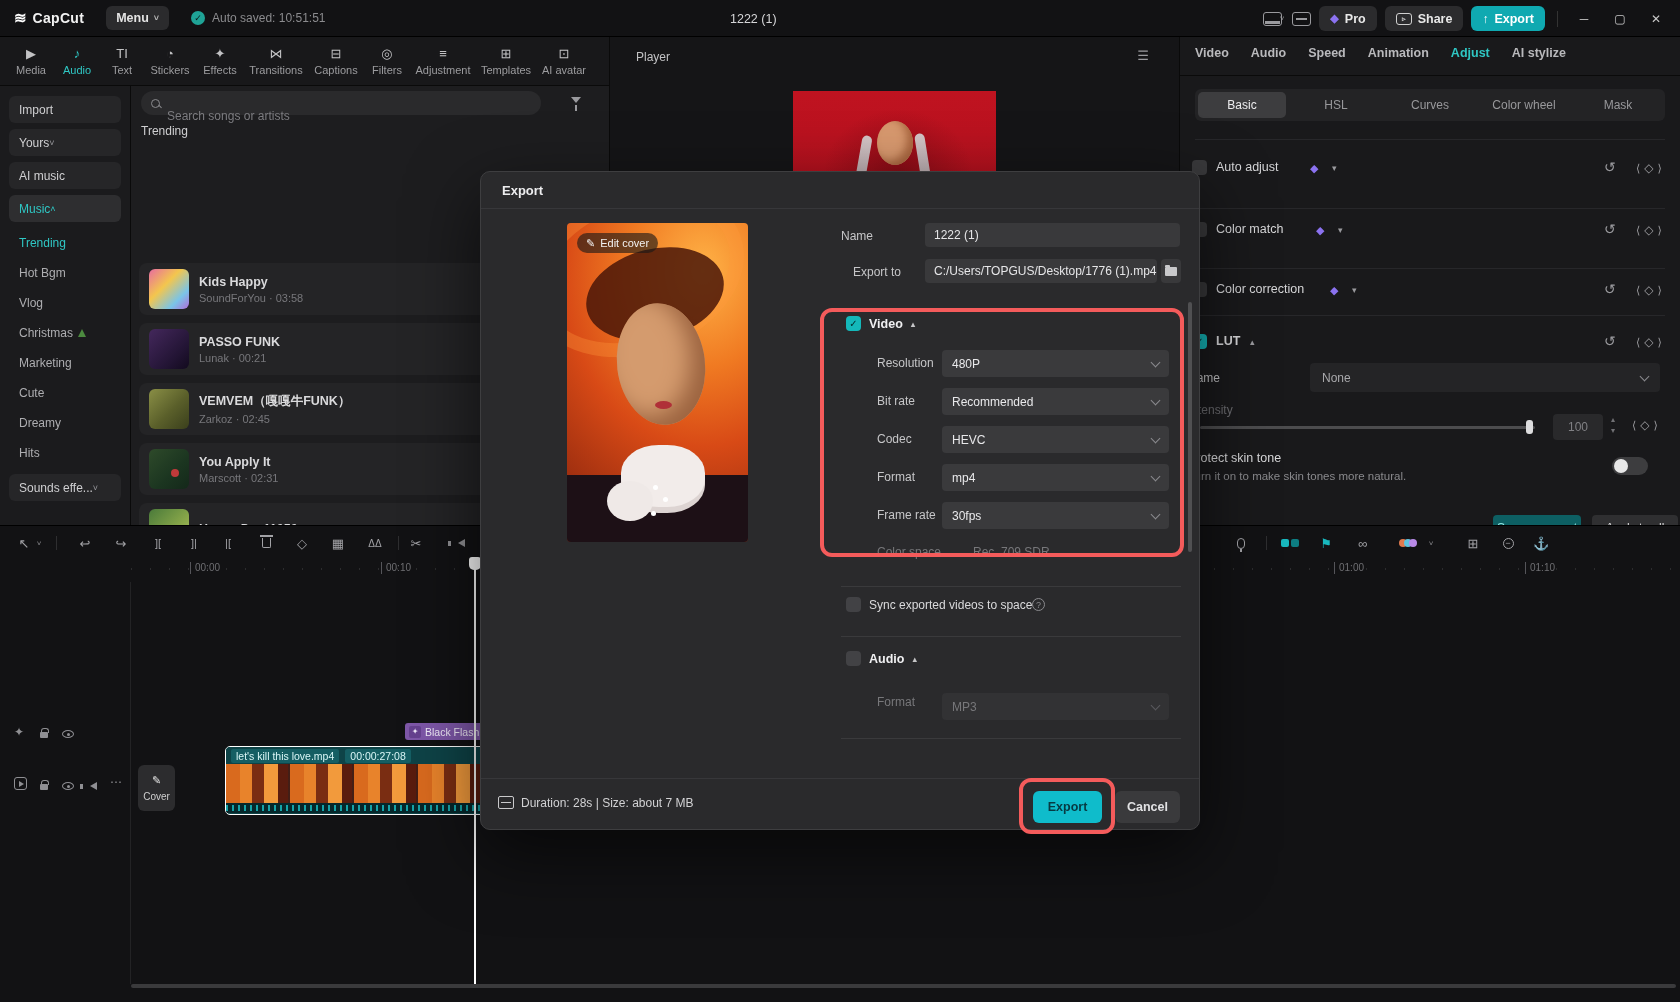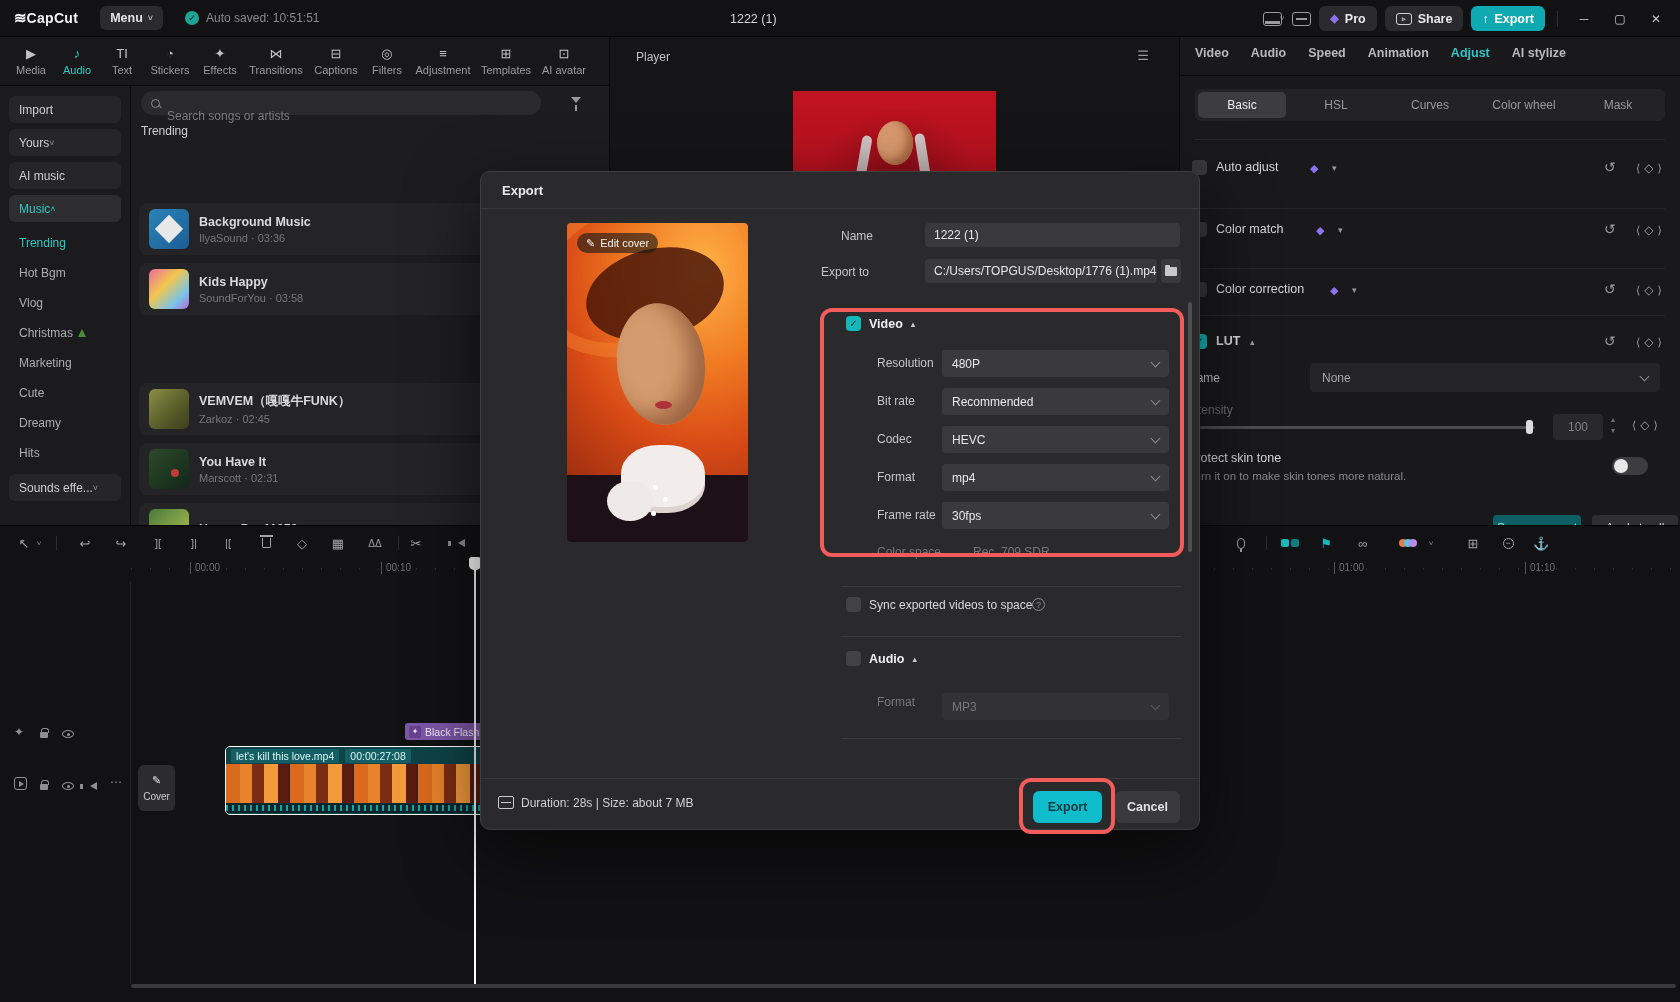--- a/index.html
+++ b/index.html
@@ -7,21 +7,21 @@
   .app {
     position: relative; width: 1680px; height: 1002px; overflow: hidden;
     background:#0d0d0d; font-family:"Liberation Sans", sans-serif;
     color:#ddd; font-size:12px; -webkit-font-smoothing:antialiased;
   }
 
   
   .titlebar { position:absolute; left:0; top:0; width:1680px; height:37px;
     background:#121214; border-bottom:1px solid #000; display:flex; align-items:center; }
   .logo-glyph { font-size:15px; color:#fff; margin-left:14px; font-weight:bold; }
-  .logo-word { font-size:14px; font-weight:bold; color:#f2f2f2; margin-left:0; letter-spacing:.3px; }
+  .logo-word { font-size:14px; font-weight:bold; color:#f2f2f2; margin-left:6px; letter-spacing:.3px; }
   .menu-btn { margin-left:22px; height:24px; padding:0 10px; background:#2b2b2d; border-radius:6px;
     display:flex; align-items:center; gap:5px; color:#e3e3e3; font-size:12.5px; font-weight:bold; }
   .menu-btn .chev { font-size:9px; color:#bbb; }
   .autosave { display:flex; align-items:center; gap:7px; margin-left:22px; color:#8b8b8e; font-size:12px; }
   .autosave .dot { width:14px; height:14px; border-radius:50%; background:#1fa396; color:#071b19;
     display:flex; align-items:center; justify-content:center; font-size:9px; }
   .proj-title { position:absolute; left:730px; top:0; height:37px; display:flex; align-items:center;
     color:#d6d6d8; font-size:12.5px; }
   .tb-right { position:absolute; right:10px; top:0; height:37px; display:flex; align-items:center; gap:8px; }
   .lay-ic { width:19px; height:14px; border:1.4px solid #9a9a9e; border-radius:3px; position:relative; display:inline-block; }
@@ -401,49 +401,47 @@
   </div>
 
   <div class="musicpanel">
     <div class="searchbox">
       <span class="i-search"></span>
       <input class="sinput" placeholder="Search songs or artists" style="">
     </div>
     <span class="i-funnel"></span>
     <div class="sec-label">Trending</div>
 
-    <div class="song" style="top:117px">
-      <span class="thumb t2">
-          <span class="dia"></span>
-        </span>
-      <span>
-          <div class="ttl">Background Music</div>
-            <div class="meta">IlyaSound · 03:36</div>
-        </span>
-    </div>
     <div class="song" style="top:177px">
       <span class="thumb t3"></span>
       <span>
           <div class="ttl">Kids Happy</div>
             <div class="meta">SoundForYou · 03:58</div>
         </span>
     </div>
+    <div class="song" style="top:237px">
+      <span class="thumb t4"></span>
+      <span>
+          <div class="ttl">PASSO FUNK</div>
+            <div class="meta">Lunak · 00:21</div>
+        </span>
+    </div>
     <div class="song" style="top:297px">
       <span class="thumb t5"></span>
       <span>
           <div class="ttl">VEMVEM（嘎嘎牛FUNK）</div>
             <div class="meta">Zarkoz · 02:45</div>
         </span>
     </div>
     <div class="song" style="top:357px">
       <span class="thumb t6">
           <span class="berry"></span>
         </span>
       <span>
-          <div class="ttl">You Have It</div>
+          <div class="ttl">You Apply It</div>
             <div class="meta">Marscott · 02:31</div>
         </span>
     </div>
     <div class="song" style="top:417px">
       <span class="thumb t7"></span>
       <span>
           <div class="ttl">Happy Day11050</div>
         </span>
     </div>
   </div>
@@ -679,21 +677,21 @@
       <span class="pearl" style="left:84px;top:288px"></span>
       <div class="edit-chip">
         <span>✎</span>
         <span>Edit cover</span>
       </div>
     </div>
 
     <span class="dlab" style="left:360px;top:57px">Name</span>
     <div class="dinput" style="left:444px;top:51px;width:255px">1222 (1)</div>
 
-    <span class="dlab" style="left:340px;top:93px">Export to</span>
+    <span class="dlab" style="left:372px;top:93px">Export to</span>
     <div class="dinput" style="left:444px;top:87px;width:232px">C:/Users/TOPGUS/Desktop/1776 (1).mp4</div>
     <div class="folder-btn">
         <span class="i-folder"></span>
       </div>
 
     <div class="sec-head" style="left:365px;top:144px">
       <span class="cb checked" style="position:static">✓</span>
       <span class="shl">Video</span>
       <span class="caret">▴</span>
     </div>

